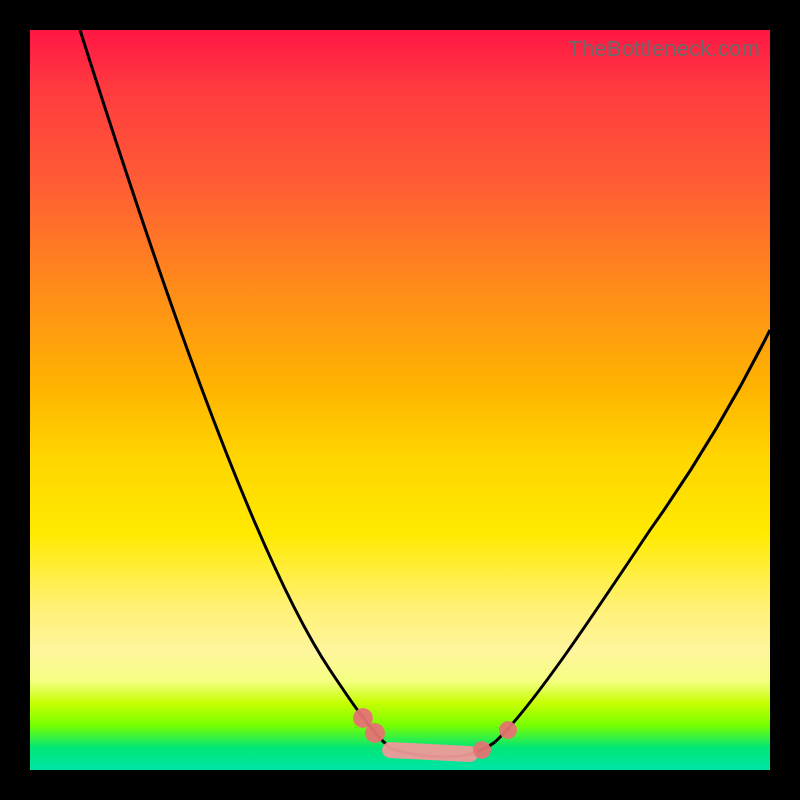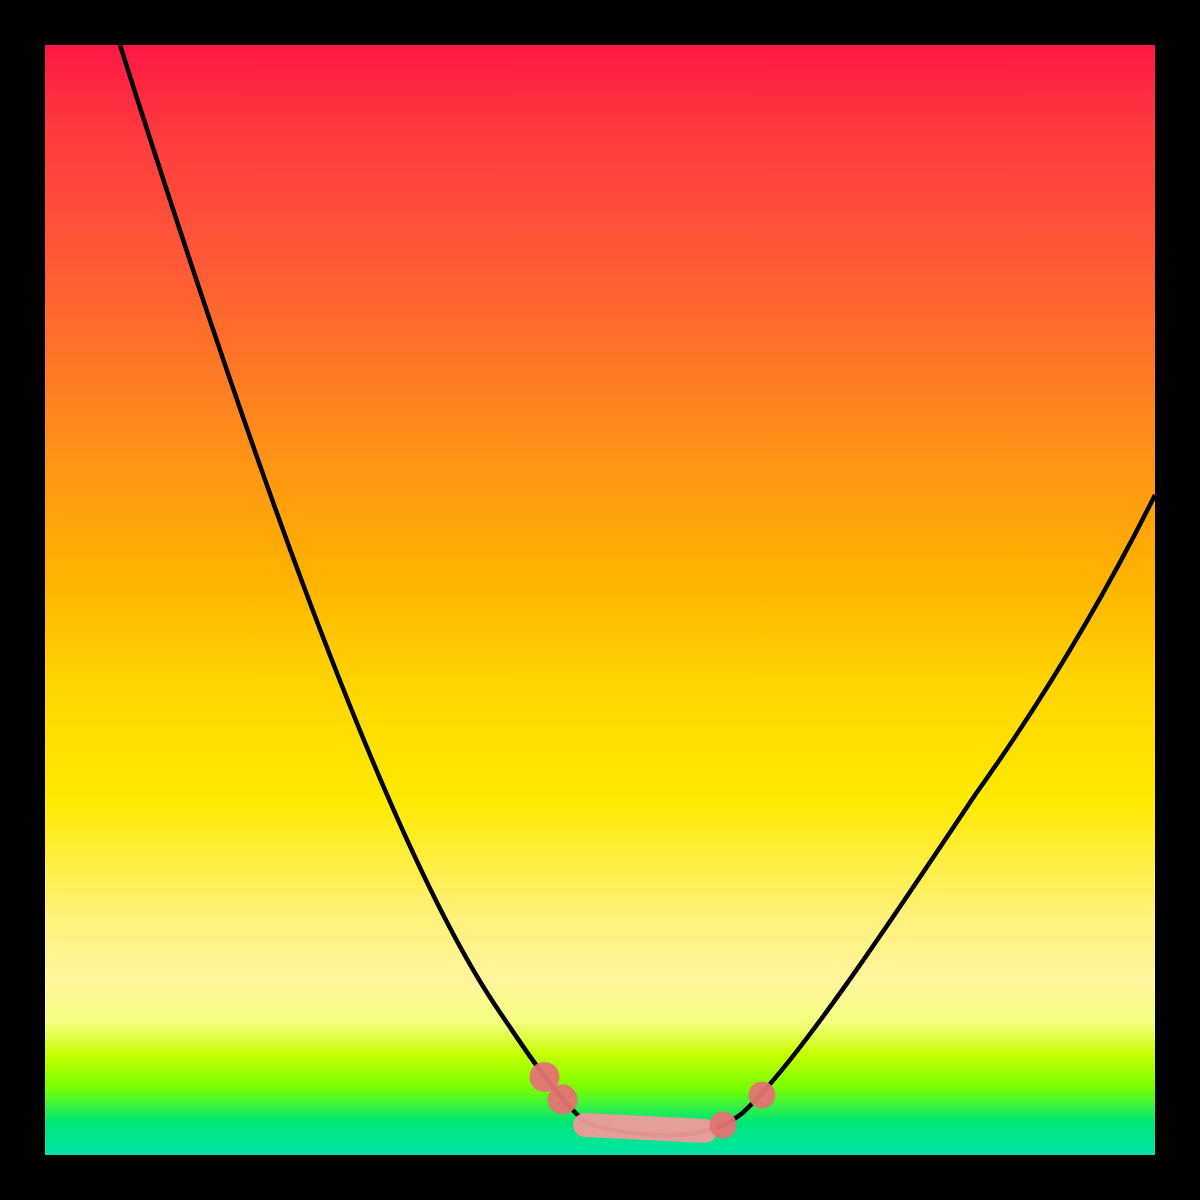--- a/index.html
+++ b/index.html
@@ -72,20 +72,21 @@
     opacity: 0.95;
   }
 </style>
 </head>
 <body>
 
 <div class="frame">
 
   <div class="plot-area">
 
+    <span class="watermark">TheBottleneck.com</span>
 
     <svg class="curve" viewBox="0 0 740 740" preserveAspectRatio="none">
 
       <path d="M 50 0
                C 120 220, 220 520, 300 640
                C 320 670, 340 700, 360 718" stroke="#000" stroke-width="3" fill="none"></path>
 
       <path d="M 360 718
                C 380 726, 410 728, 430 726
                C 445 724, 455 720, 465 712" stroke="#000" stroke-width="3" fill="none"></path>

